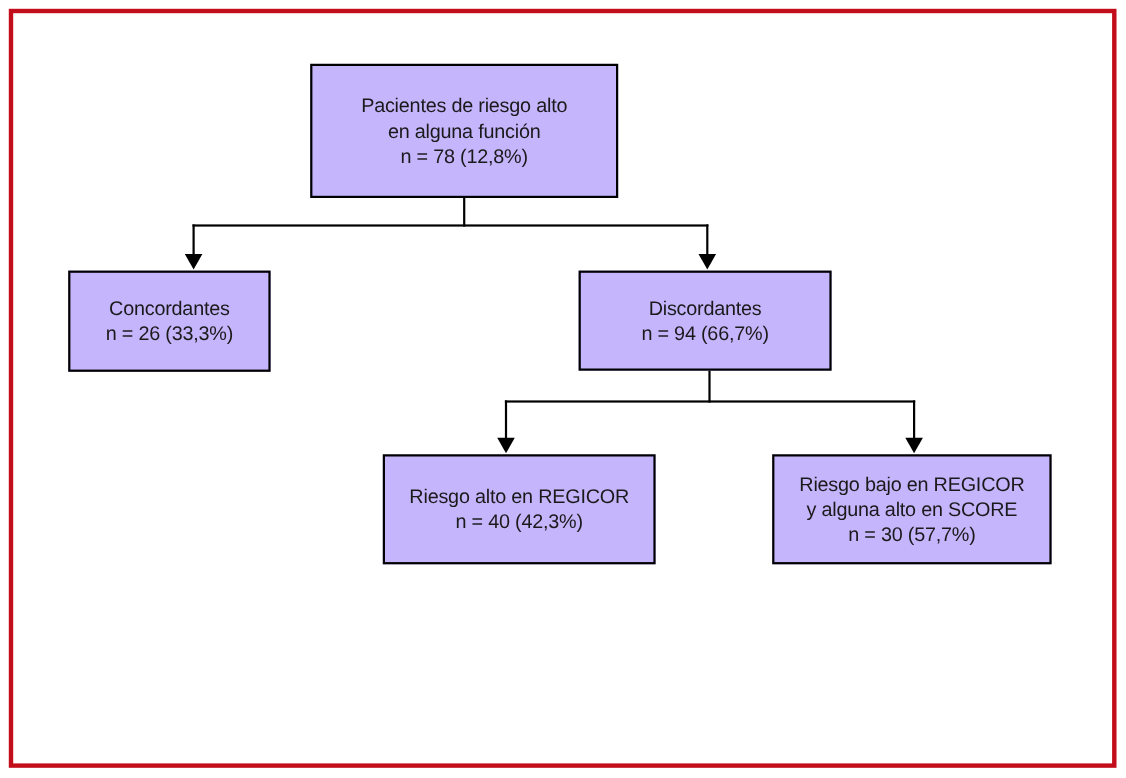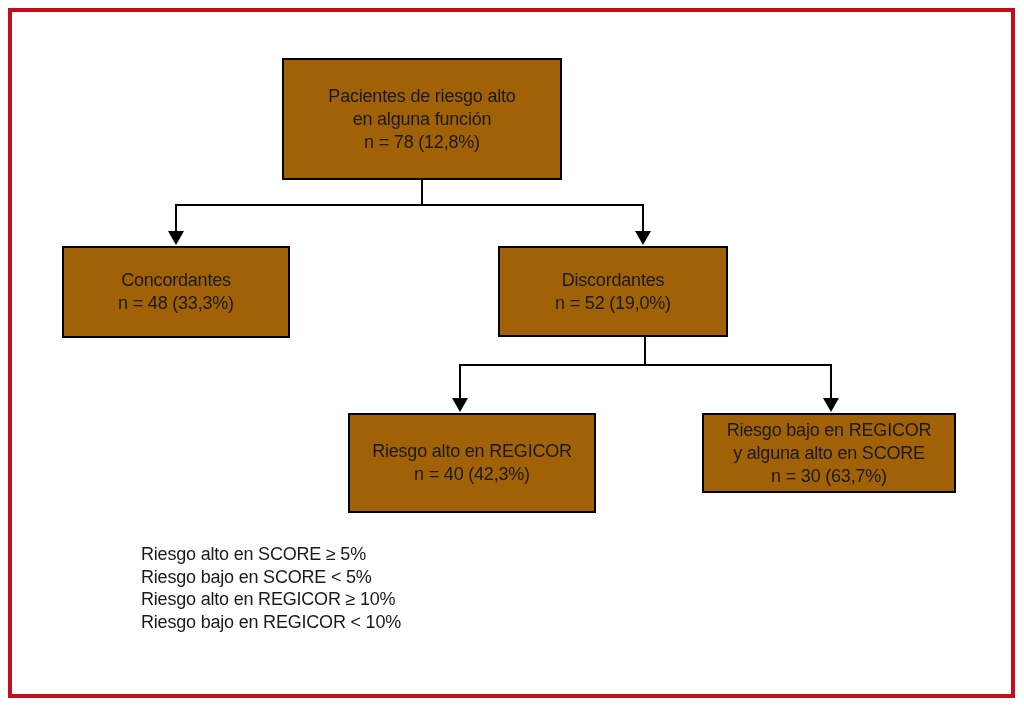--- a/index.html
+++ b/index.html
@@ -25,21 +25,21 @@
     width: 1007px;
     height: 690px;
     border: 4px solid #c20d1a;
     box-sizing: border-box;
     background: #ffffff;
   }
   .node {
     position: absolute;
     border: 2px solid #000000;
     box-sizing: border-box;
-    background: #a16207;
+    background: #c4b5fd;
     display: flex;
     flex-direction: column;
     align-items: center;
     justify-content: center;
     text-align: center;
     font-size: 18px;
     line-height: 23px;
     letter-spacing: -0.2px;
     white-space: nowrap;
   }
@@ -79,48 +79,42 @@
     <div>n = 78 (12,8%)</div>
   </div>
 
   <div class="vline" style="left:421px; top:180px; height:26px;"></div>
   <div class="hline" style="left:175px; top:204px; width:469px;"></div>
   <div class="vline" style="left:175px; top:204px; height:29px;"></div>
   <div class="arrowhead" style="left:168px; top:231px;"></div>
   <div class="vline" style="left:642px; top:204px; height:29px;"></div>
   <div class="arrowhead" style="left:635px; top:231px;"></div>
 
-  <div class="node" style="left:62px; top:246px; width:228px; height:92px;">
+  <div class="node" style="left:62px; top:246px; width:184px; height:92px;">
     <div>Concordantes</div>
-    <div>n = 48 (33,3%)</div>
+    <div>n = 26 (33,3%)</div>
   </div>
 
-  <div class="node" style="left:498px; top:246px; width:230px; height:91px;">
+  <div class="node" style="left:526px; top:246px; width:230px; height:91px;">
     <div>Discordantes</div>
-    <div>n = 52 (19,0%)</div>
+    <div>n = 94 (66,7%)</div>
   </div>
 
   <div class="vline" style="left:644px; top:337px; height:29px;"></div>
   <div class="hline" style="left:459px; top:364px; width:373px;"></div>
   <div class="vline" style="left:459px; top:364px; height:36px;"></div>
   <div class="arrowhead" style="left:452px; top:398px;"></div>
   <div class="vline" style="left:830px; top:364px; height:36px;"></div>
   <div class="arrowhead" style="left:823px; top:398px;"></div>
 
   <div class="node" style="left:348px; top:413px; width:248px; height:100px;">
     <div>Riesgo alto en REGICOR</div>
     <div>n = 40 (42,3%)</div>
   </div>
 
-  <div class="node" style="left:702px; top:413px; width:254px; height:80px;text-align:center;">
+  <div class="node" style="left:702px; top:413px; width:254px; height:100px;text-align:center;">
     <div>Riesgo bajo en REGICOR</div>
     <div>y alguna alto en SCORE</div>
-    <div>n = 30 (63,7%)</div>
+    <div>n = 30 (57,7%)</div>
   </div>
 
-  <div class="legend">
-    <div>Riesgo alto en SCORE ≥ 5%</div>
-    <div>Riesgo bajo en SCORE &lt; 5%</div>
-    <div>Riesgo alto en REGICOR ≥ 10%</div>
-    <div>Riesgo bajo en REGICOR &lt; 10%</div>
-  </div>
 
 </div>
 
 </body></html>

